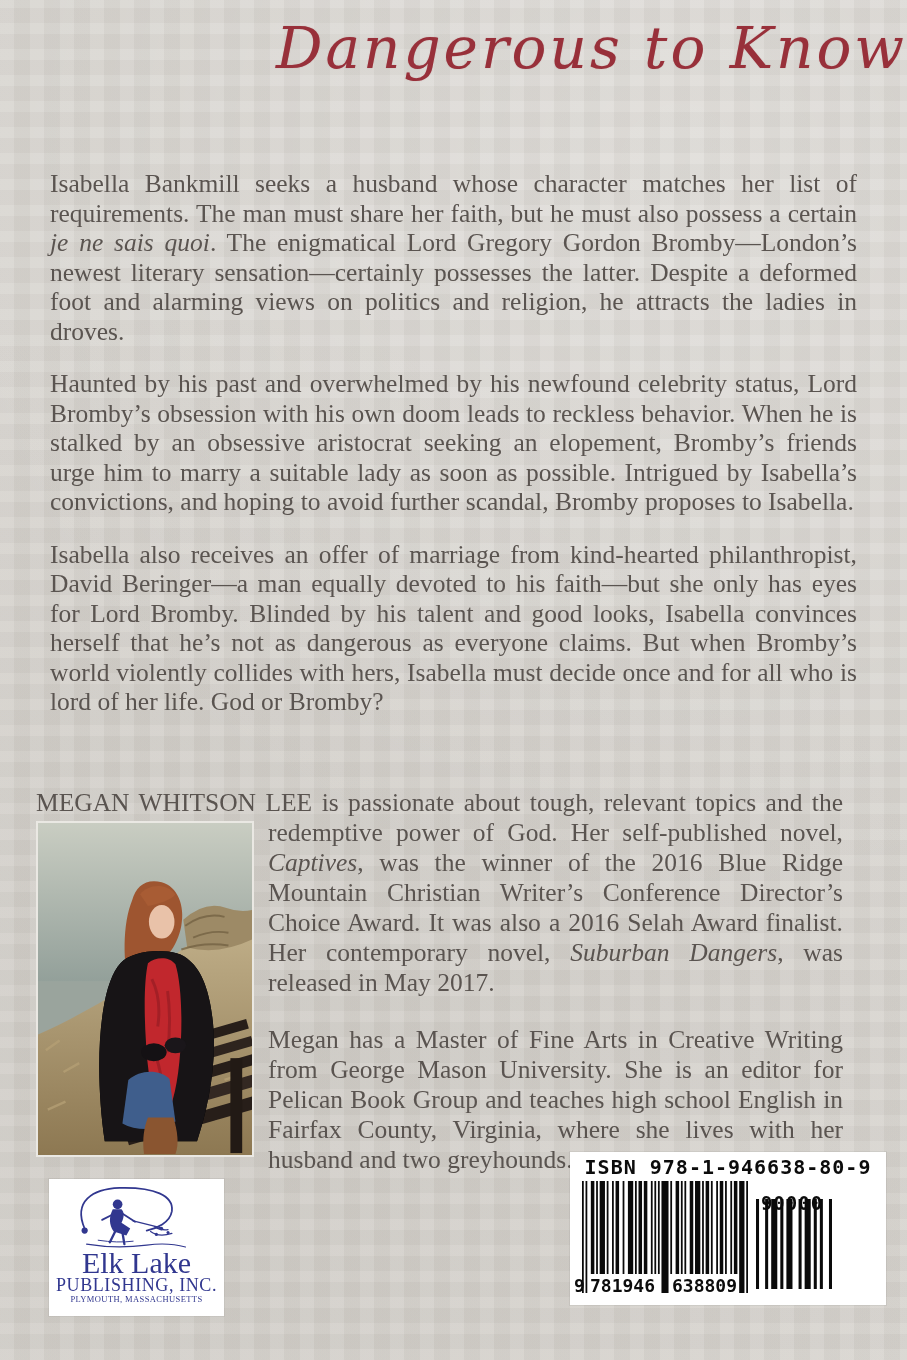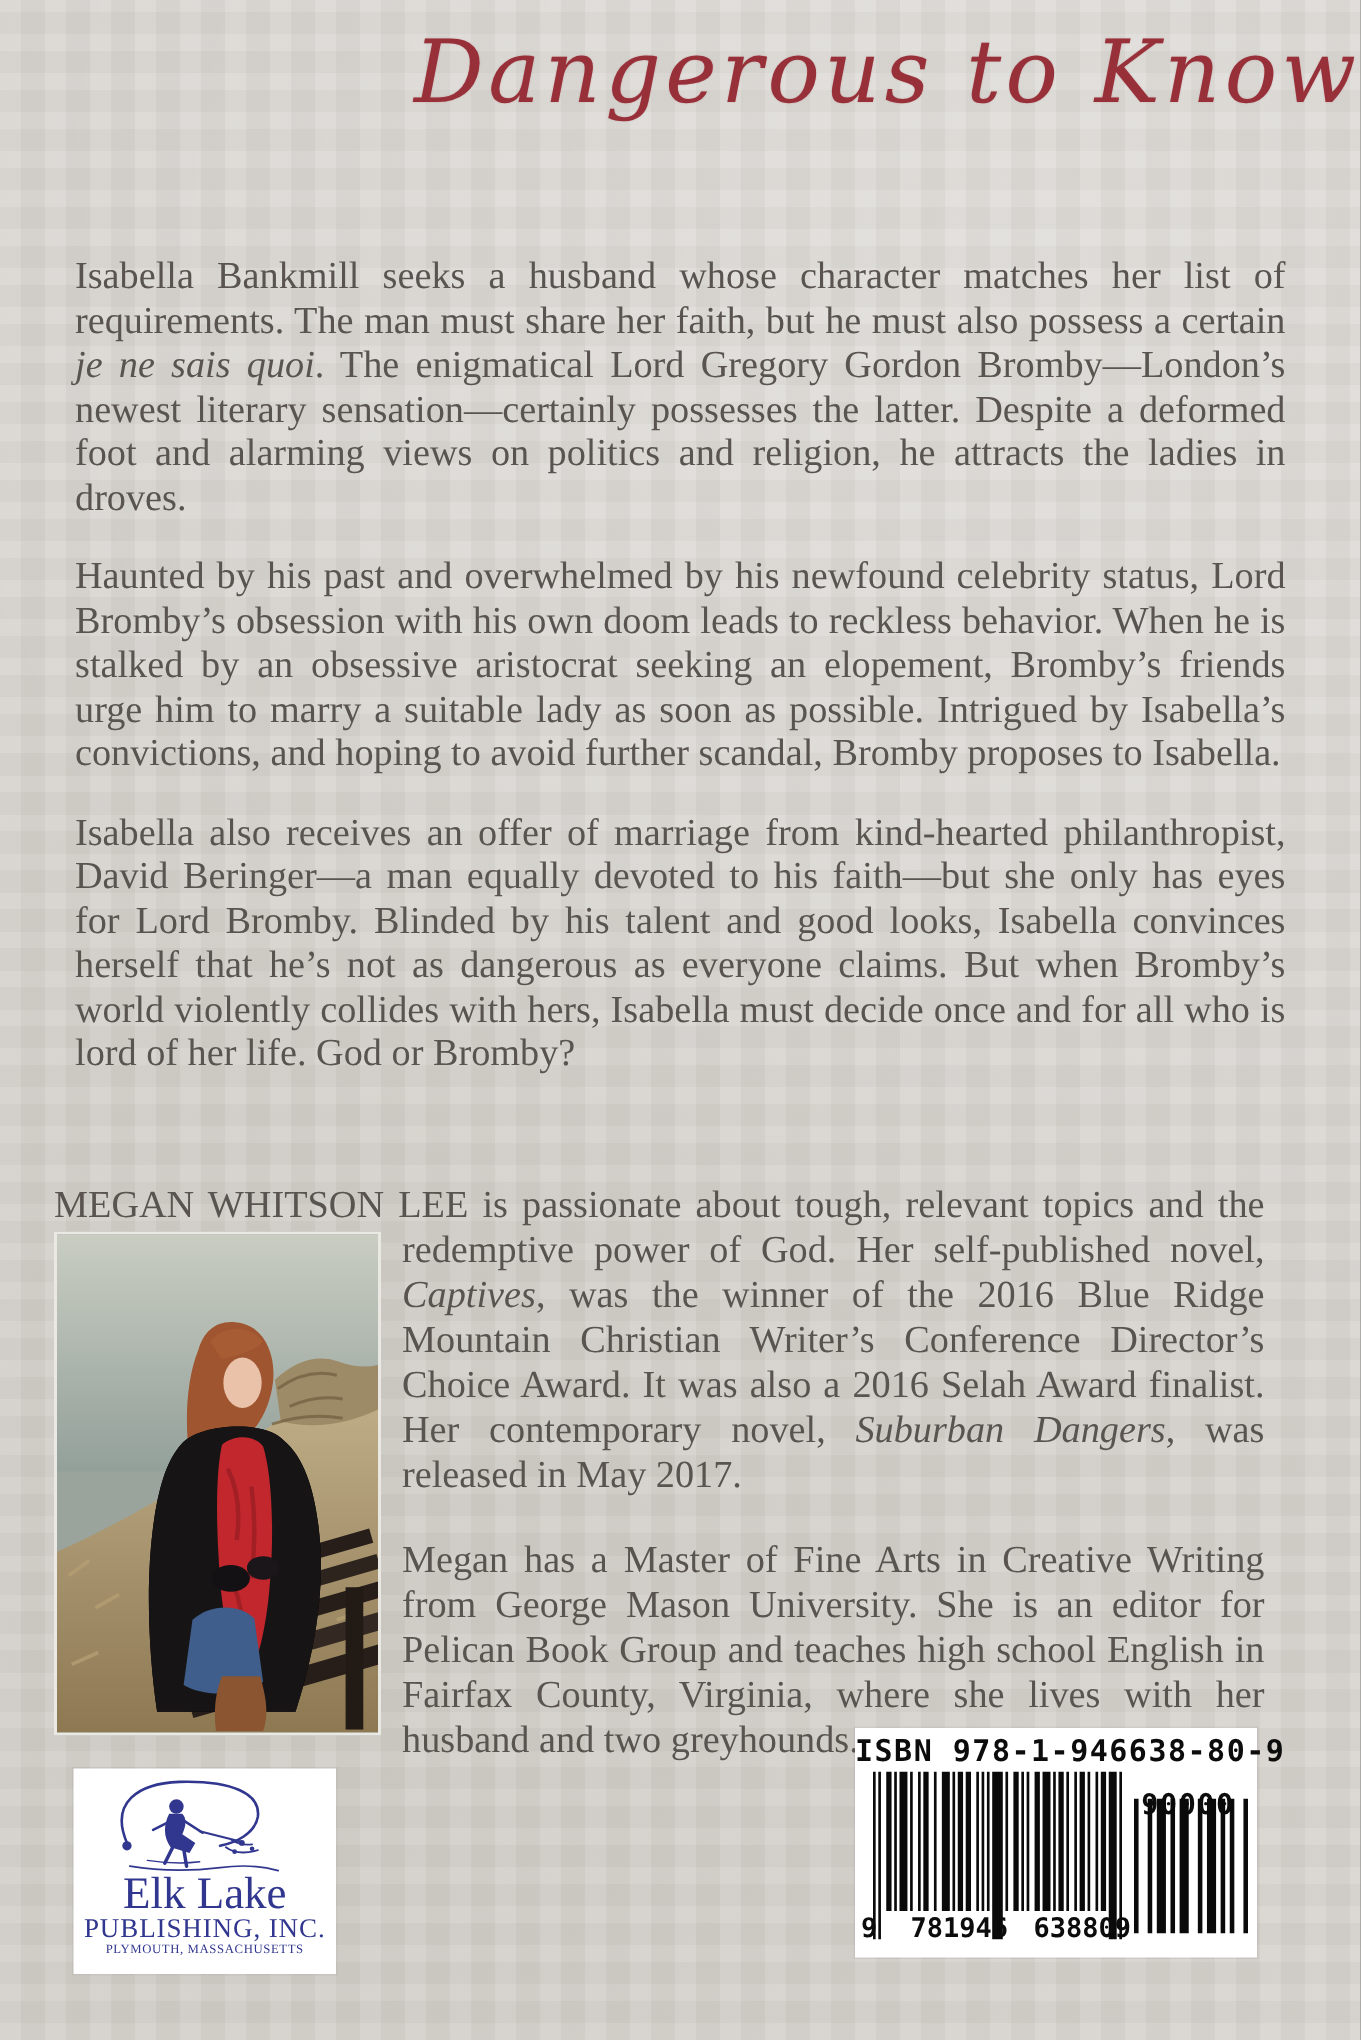--- a/index.html
+++ b/index.html
@@ -80,37 +80,38 @@
   .publisher-line3{
     font-size:8.5px;line-height:10px;letter-spacing:.4px;
     color:#31378f;margin-top:2px;
   }
 
   
   .isbn-barcode{
     position:absolute;left:570px;top:1152px;width:268px;height:153px;
     background:#ffffff;
     box-shadow:0 0 0 1px rgba(0,0,0,.05);
+    padding-left:48px;
   }
   .isbn-number{
     position:absolute;top:3px;left:0;width:100%;
     text-align:center;
     font-family:"DejaVu Sans Mono", monospace;
     font-weight:bold;font-size:20px;letter-spacing:1px;
     color:#0c0c0c;white-space:nowrap;
   }
   .main-bars{position:absolute;left:12px;top:29px;}
   .ean-digits{
     position:absolute;left:4px;top:123px;width:180px;
     display:flex;align-items:baseline;
     font-family:"DejaVu Sans Mono", monospace;
     font-weight:bold;font-size:18px;color:#0c0c0c;
   }
   .ean-digit-lead{width:16px;text-align:left;}
-  .ean-digit-group{flex:1;text-align:right;}
+  .ean-digit-group{flex:1;text-align:left;}
   .price-code{
     position:absolute;left:182px;top:24px;width:80px;
     text-align:center;
     font-family:"DejaVu Sans Mono", monospace;
     font-weight:bold;font-size:19px;letter-spacing:1px;
     color:#0c0c0c;
     margin-top:16px;
   }
   .supp-bars{position:absolute;left:186px;top:47px;}
 </style>

